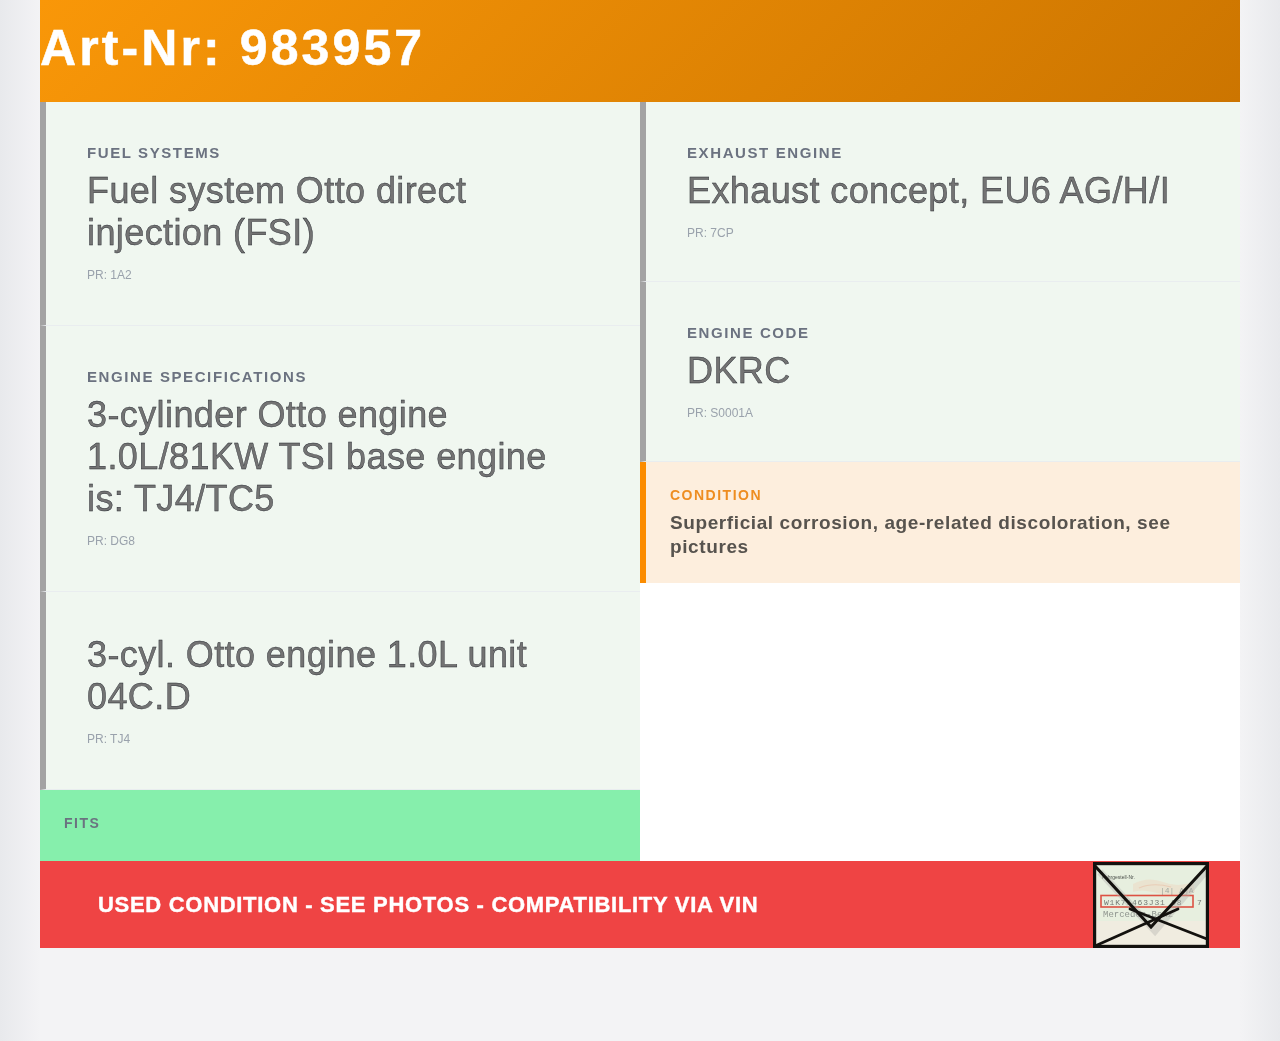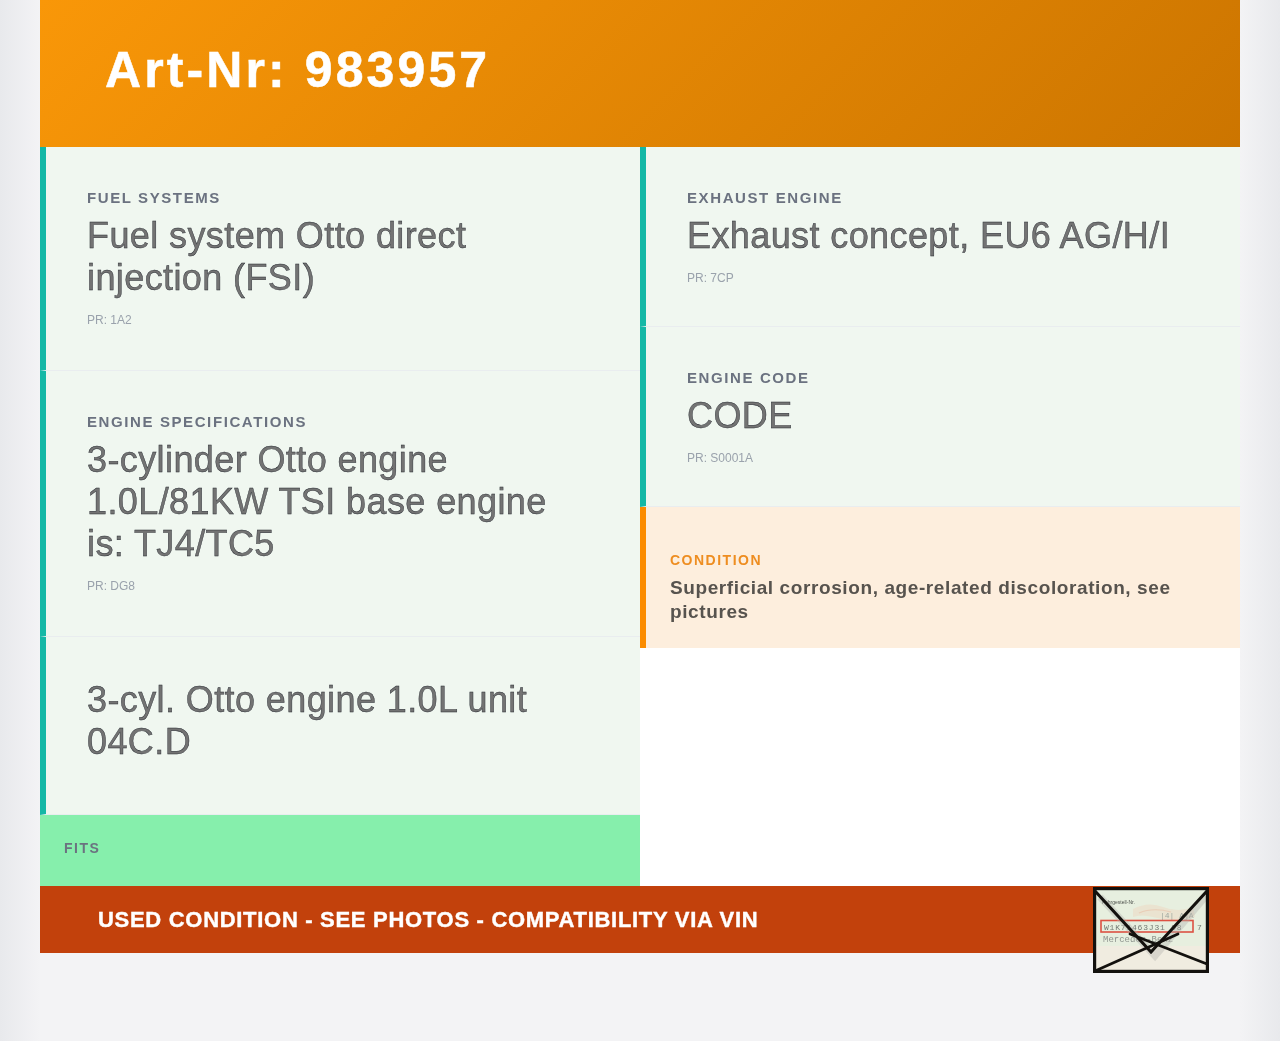--- a/index.html
+++ b/index.html
@@ -1,37 +1,37 @@
 <!DOCTYPE html>
 <html lang="en"><head>
 <meta charset="utf-8">
 <title>Art-Nr: 983957</title>
 <style>
   * { margin:0; padding:0; box-sizing:border-box; }
   html,body { width:1280px; height:1041px; overflow:hidden; }
   body { background:linear-gradient(to right,#e8e9ec 0%,#f3f3f5 3.1%,#f3f3f5 96.9%,#e8e9ec 100%); font-family:"Liberation Sans", sans-serif; }
   .wrap { width:1200px; margin:0 auto; background:#ffffff; }
-  .header { height:147px; background:linear-gradient(135deg,#f99708 0%,#cc7500 100%);
-            display:flex; align-items:center; padding-left:65px; }
+  .header { height:102px; background:linear-gradient(135deg,#f99708 0%,#cc7500 100%);
+            display:flex; align-items:center; }
   .header h1 { color:#ffffff; -webkit-text-stroke:0.5px #ffffff; font-size:50px; font-weight:bold; letter-spacing:3.1px; margin-top:-7px; }
   .main { display:flex; }
   .col { width:600px; display:flex; flex-direction:column; }
-  .card { background:#f0f7f0; border-left:6px solid #14b8a6; border-bottom:1px solid #e9edef;
+  .card { background:#f0f7f0; border-left:6px solid #a3a3a3; border-bottom:1px solid #e9edef;
           padding:42px 40px 40px 41px; }
   .card.r { padding-bottom:38px; }
   .label { font-size:15px; font-weight:bold; color:#6b7280; letter-spacing:1.6px; line-height:18px; margin-bottom:8px; }
   .card h2 { -webkit-text-stroke:0.4px #23272e; font-size:36px; line-height:42px; font-weight:normal; color:#737373; letter-spacing:0.4px; margin-bottom:11px; }
   .pr { font-size:12px; line-height:20px; color:#9aa2ac; }
   .fits { background:#86efac; padding:25px 24px 23px 24px; }
   .fits .label { font-size:14px; letter-spacing:1.5px; line-height:16px; margin-bottom:7px; }
   .fits .body { font-size:20px; line-height:24px; font-weight:bold; color:#272c33; letter-spacing:0.2px; }
   .cond { background:#fdeedd; border-left:6px solid #fb8c00; padding:25px 24px 24px 24px; }
-  .cond .label { color:#ee8d20; font-size:14px; letter-spacing:1.5px; line-height:16px; margin-bottom:8px;margin-top:20px; }
+  .cond .label { color:#ee8d20; font-size:14px; letter-spacing:1.5px; line-height:16px; margin-bottom:8px; }
   .cond .body { font-size:19px; line-height:24px; font-weight:bold; color:#57534e; letter-spacing:0.6px; }
-  .footer { position:relative; height:67px; background:#c2410c; display:flex; align-items:center; }
+  .footer { position:relative; height:87px; background:#ef4444; display:flex; align-items:center; }
   .footer .txt { color:#ffffff; -webkit-text-stroke:0.4px #ffffff; font-size:22px; font-weight:bold; letter-spacing:0.7px; padding-left:58px; }
   .env { position:absolute; right:31px; top:1px; }
 </style>
 </head>
 <body>
 <div class="wrap">
   <div class="header">
       <h1>Art-Nr: 983957</h1>
     </div>
   <div class="main">
@@ -41,34 +41,35 @@
         <h2>Fuel system Otto direct<br>injection (FSI)</h2>
         <div class="pr">PR: 1A2</div>
       </div>
       <div class="card">
         <div class="label">ENGINE SPECIFICATIONS</div>
         <h2>3-cylinder Otto engine<br>1.0L/81KW TSI base engine<br>is: TJ4/TC5</h2>
         <div class="pr">PR: DG8</div>
       </div>
       <div class="card">
         <h2>3-cyl. Otto engine 1.0L unit<br>04C.D</h2>
+        <div class="pr">PR: TJ4</div>
       </div>
       <div class="fits">
         <div class="label">FITS</div>
       </div>
     </div>
     <div class="col">
       <div class="card r">
         <div class="label">EXHAUST ENGINE</div>
         <h2>Exhaust concept, EU6 AG/H/I</h2>
         <div class="pr">PR: 7CP</div>
       </div>
       <div class="card r">
         <div class="label">ENGINE CODE</div>
-        <h2>CODE</h2>
+        <h2>DKRC</h2>
         <div class="pr">PR: S0001A</div>
       </div>
       <div class="cond">
         <div class="label">CONDITION</div>
         <div class="body">Superficial corrosion, age-related discoloration, see<br>pictures</div>
       </div>
     </div>
   </div>
   <div class="footer">
     <div class="txt">USED CONDITION - SEE PHOTOS - COMPATIBILITY VIA VIN</div>

